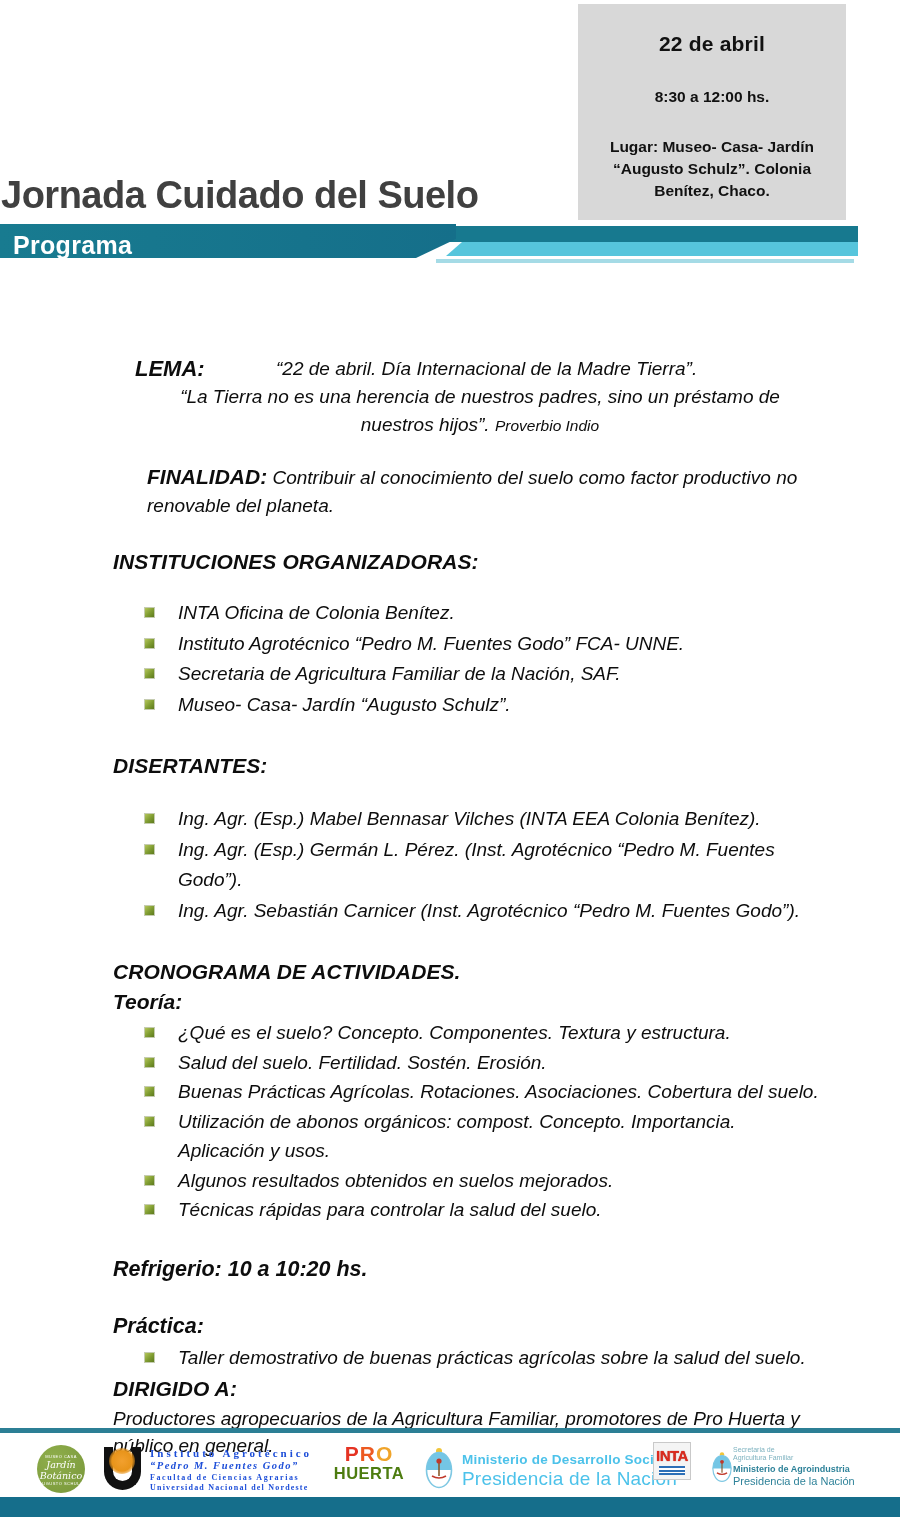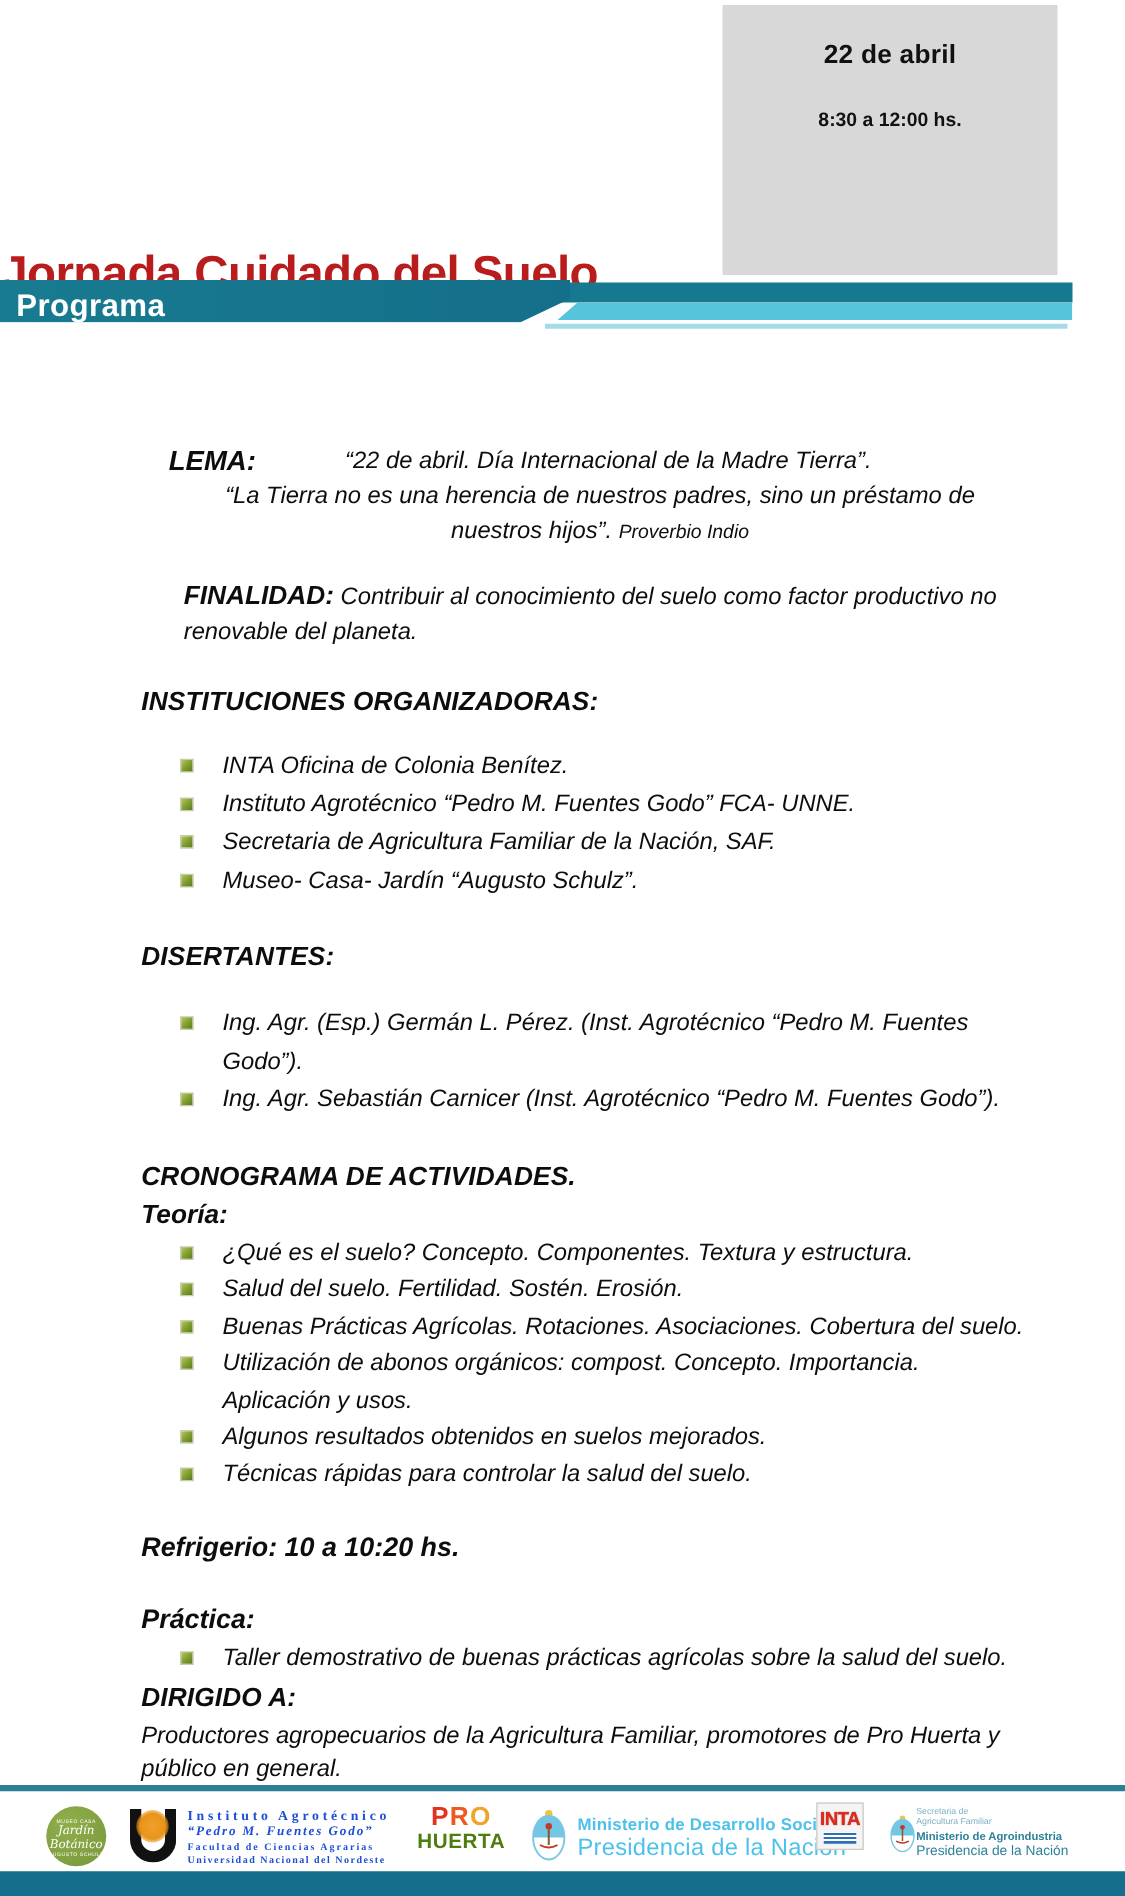--- a/index.html
+++ b/index.html
@@ -15,21 +15,21 @@
     background:#d8d8d8; text-align:center; padding-top:28px;
   }
   .infobox .date  { font-size:21px; font-weight:bold; letter-spacing:.2px; }
   .infobox .time  { font-size:15.5px; font-weight:bold; margin-top:32px; }
   .infobox .place { font-size:15.5px; font-weight:bold; margin-top:30px;
                     line-height:22px; padding:0 26px; }
 
   
   .main-title {
     position:absolute; left:1px; top:174px;
-    font-size:38px; font-weight:bold; color:#b91c1c; letter-spacing:-.5px;margin-top:24px;
+    font-size:38px; font-weight:bold; color:#404040; letter-spacing:-.5px;
   }
 
   
   .banner { position:absolute; left:0; top:224px; width:858px; height:52px; }
   .b-strip-dark  { position:absolute; left:0; right:0; top:2px; height:16px; background:#17798f; }
   .b-strip-light { position:absolute; left:446px; right:0; top:18px; height:14px; background:#56c5dc;
                    clip-path:polygon(16px 0, 100% 0, 100% 100%, 0 100%); }
   .b-thin        { position:absolute; left:436px; right:4px; top:35px; height:4px; background:#a5dbe6; }
   .b-programa    { position:absolute; left:0; top:0; width:456px; height:34px;
                    background:linear-gradient(90deg,#187b90,#156f8a);
@@ -125,20 +125,21 @@
   .logo-agroind .s2 { font-size:7px;  color:#7fb3c0; line-height:8px; }
   .logo-agroind .s3 { font-size:9px;  font-weight:bold; line-height:11px; margin-top:2px; }
   .logo-agroind .s4 { font-size:11px; line-height:12px; }
 </style>
 </head>
 <body>
 
 <div class="infobox">
   <div class="date">22 de abril</div>
   <div class="time">8:30 a 12:00 hs.</div>
+  <div class="place">Lugar: Museo- Casa- Jardín “Augusto Schulz”. Colonia Benítez, Chaco.</div>
 </div>
 
 <h1 class="main-title">Jornada Cuidado del Suelo</h1>
 
 <div class="banner">
   <div class="b-strip-dark"></div>
   <div class="b-strip-light"></div>
   <div class="b-thin"></div>
   <div class="b-programa">
     <span>Programa</span>
@@ -178,20 +179,24 @@
       <li>
       <span class="sq"></span>
       <span>Museo- Casa- Jardín “Augusto Schulz”.</span>
     </li>
     </ul>
 
   <h2 class="heading" style="margin-top:34px">DISERTANTES:</h2>
   <ul class="sq-list" style="margin-top:26px">
       <li>
       <span class="sq"></span>
+      <span>Ing. Agr. (Esp.) Mabel Bennasar Vilches (INTA EEA Colonia Benítez).</span>
+    </li>
+      <li>
+      <span class="sq"></span>
       <span>Ing. Agr. (Esp.) Germán L. Pérez. (Inst. Agrotécnico “Pedro M. Fuentes Godo”).</span>
     </li>
       <li>
       <span class="sq"></span>
       <span>Ing. Agr. Sebastián Carnicer (Inst. Agrotécnico “Pedro M. Fuentes Godo”).</span>
     </li>
     </ul>
 
   <h2 class="heading" style="margin-top:34px">CRONOGRAMA DE ACTIVIDADES.</h2>
   <h3 class="subheading">Teoría:</h3>

